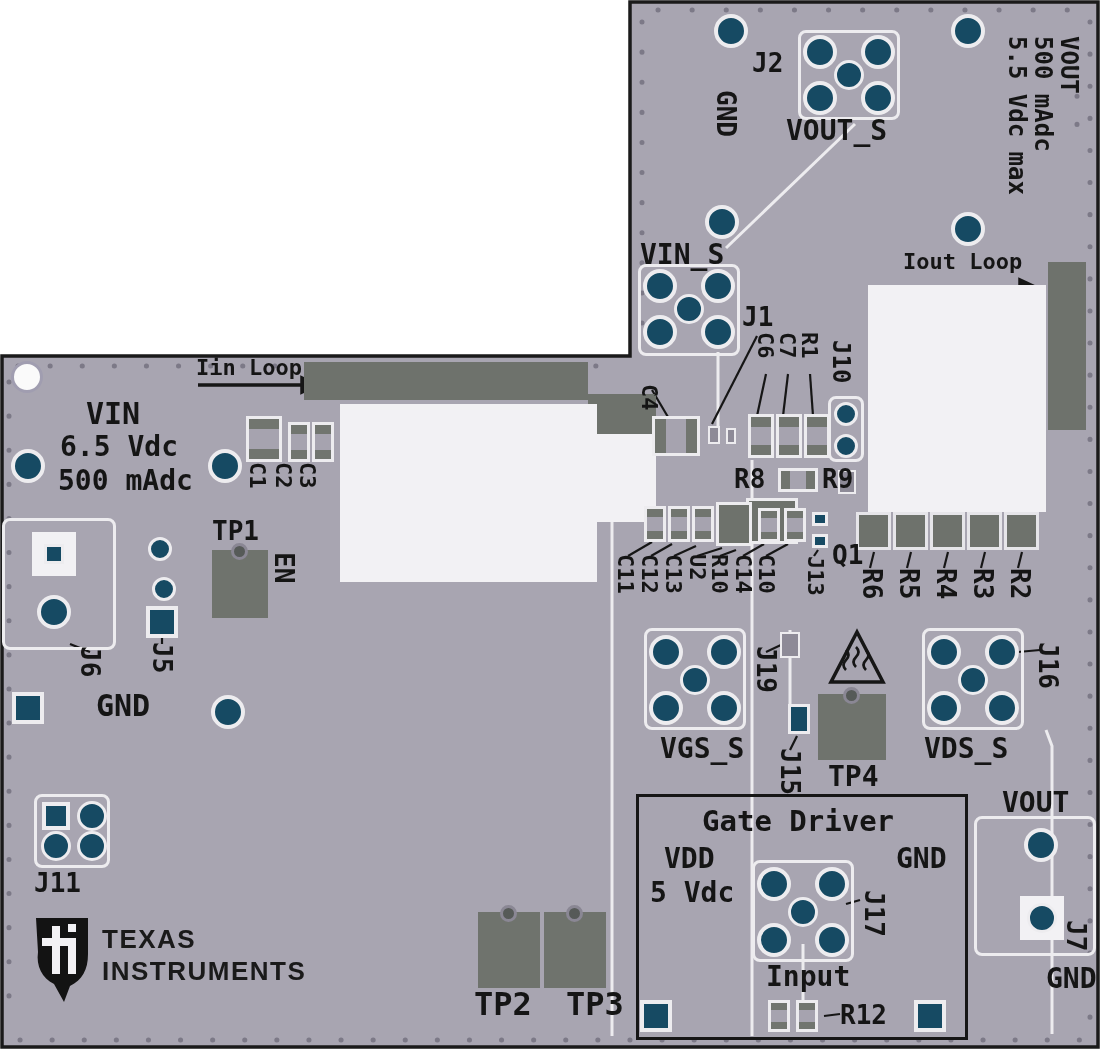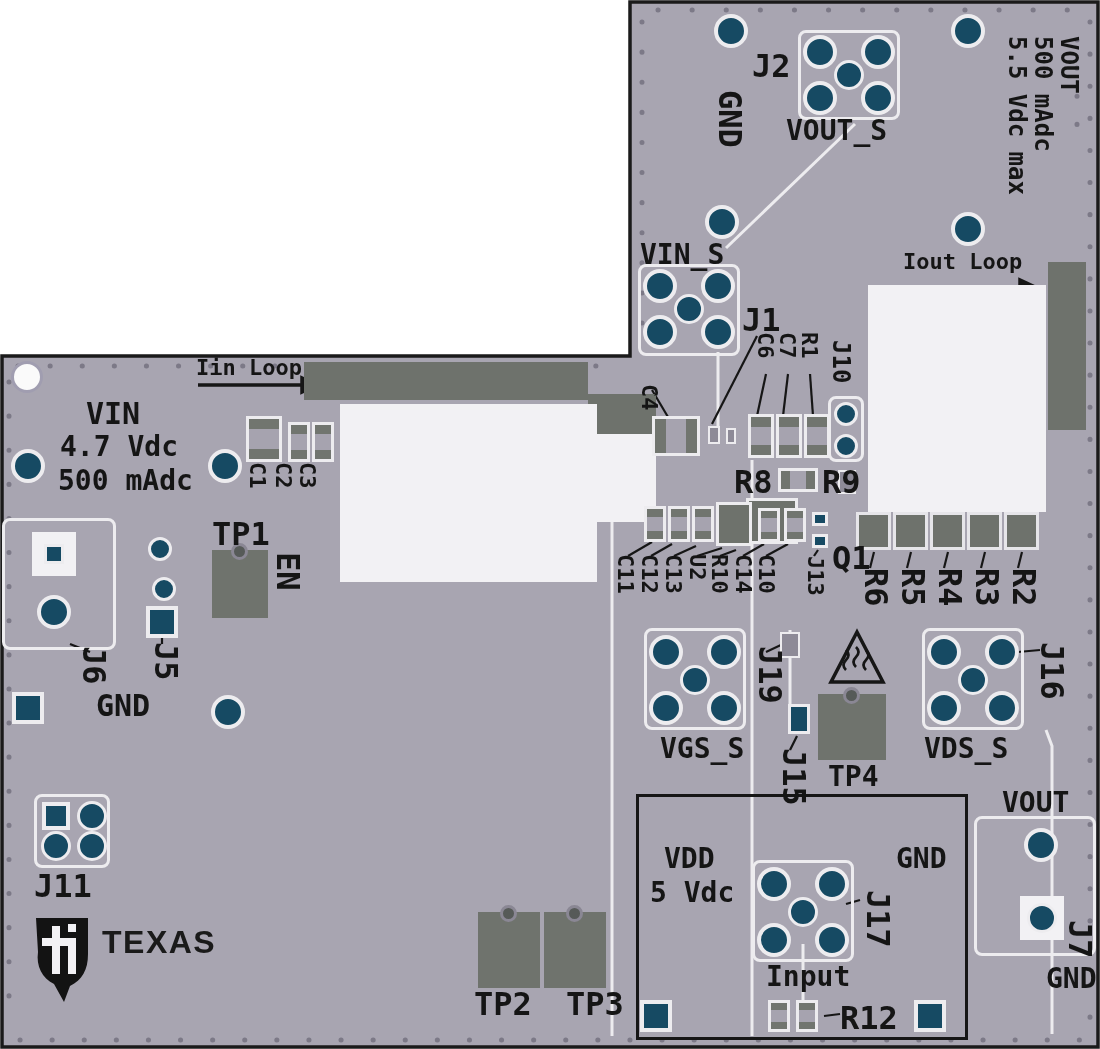--- a/index.html
+++ b/index.html
@@ -2,21 +2,21 @@
 <html><head>
 <meta charset="utf-8">
 <style>
   html,body{margin:0;padding:0;background:#ffffff;}
   #root{position:relative;width:1100px;height:1049px;background:#ffffff;overflow:hidden;
         font-family:"DejaVu Sans Mono",monospace;}
   svg.overlay{position:absolute;left:0;top:0;}
   .abs{position:absolute;box-sizing:border-box;}
   .t{position:absolute;font-weight:bold;color:#151515;white-space:nowrap;line-height:1.05;z-index:5;}
   .v{writing-mode:vertical-rl;}
-  .f22{font-size:22px}.f24{font-size:24px}.f26{font-size:32px}.f28{font-size:28px}.f29{font-size:29px}
+  .f22{font-size:22px}.f24{font-size:24px}.f26{font-size:26px}.f28{font-size:28px}.f29{font-size:29px}
   .f30{font-size:30px}.f32{font-size:32px}
   .pad{border-radius:50%;background:#164a63;border:4px solid #edecef;}
   .pad-lg{width:34px;height:34px;}
   .pad-md{width:30px;height:30px;border-width:3px;}
   .pad-sm{width:24px;height:24px;border-width:3px;}
   .mount{width:32px;height:32px;border-radius:50%;background:#fafafa;border:3px solid #a09db0;}
   .sq{background:#164a63;border:4px solid #edecef;}
   .sqs{background:#164a63;border:3px solid #edecef;}
   .obox{border:3px solid #edecef;border-radius:8px;}
   .gbox{border:3px solid #161616;}
@@ -224,32 +224,33 @@
   <div class="t f22" style="left:903px;top:250px;">Iout Loop</div>
   <div class="t f26" style="left:742px;top:304px;">J1</div>
   <div class="t f22 v" style="left:754px;top:332px;">C6</div>
   <div class="t f22 v" style="left:776px;top:332px;">C7</div>
   <div class="t f22 v" style="left:798px;top:332px;">R1</div>
   <div class="t f24 v" style="left:828px;top:340px;">J10</div>
   <div class="t f22 v" style="left:638px;top:384px;">C4</div>
 
   <div class="t f22" style="left:196px;top:356px;">Iin Loop</div>
   <div class="t f30" style="left:86px;top:398px;">VIN</div>
-  <div class="t f28" style="left:60px;top:432px;">4.7 Vdc</div>
+  <div class="t f28" style="left:60px;top:432px;">6.5 Vdc</div>
   <div class="t f28" style="left:58px;top:466px;">500 mAdc</div>
   <div class="t f22 v" style="left:246px;top:462px;">C1</div>
   <div class="t f22 v" style="left:272px;top:462px;">C2</div>
   <div class="t f22 v" style="left:296px;top:462px;">C3</div>
   <div class="t f26" style="left:212px;top:518px;">TP1</div>
   <div class="t f26 v" style="left:270px;top:552px;">EN</div>
   <div class="t f26 v" style="left:148px;top:642px;">J5</div>
   <div class="t f26 v" style="left:76px;top:646px;">J6</div>
   <div class="t f30" style="left:96px;top:690px;">GND</div>
   <div class="t f26" style="left:34px;top:870px;">J11</div>
   <div class="t brand f26" style="left:102px;top:926px;">TEXAS</div>
+  <div class="t brand f26" style="left:102px;top:958px;">INSTRUMENTS</div>
   <div class="t f32" style="left:474px;top:988px;">TP2</div>
   <div class="t f32" style="left:542px;top:988px;margin-left:24px;">TP3</div>
 
   <div class="t f26" style="left:734px;top:466px;">R8</div>
   <div class="t f26" style="left:822px;top:466px;">R9</div>
   <div class="t f26" style="left:832px;top:494px;margin-top:48px;">Q1</div>
   <div class="t f22 v" style="left:614px;top:554px;">C11</div>
   <div class="t f22 v" style="left:638px;top:554px;">C12</div>
   <div class="t f22 v" style="left:662px;top:554px;">C13</div>
   <div class="t f22 v" style="left:686px;top:554px;">U2</div>
@@ -263,20 +264,21 @@
   <div class="t f26 v" style="left:969px;top:568px;">R3</div>
   <div class="t f26 v" style="left:1006px;top:568px;">R2</div>
 
   <div class="t f28" style="left:644px;top:734px;margin-left:16px;">VGS_S</div>
   <div class="t f26 v" style="left:752px;top:646px;">J19</div>
   <div class="t f26 v" style="left:776px;top:748px;">J15</div>
   <div class="t f28" style="left:828px;top:762px;">TP4</div>
   <div class="t f28" style="left:924px;top:734px;">VDS_S</div>
   <div class="t f26 v" style="left:1034px;top:642px;">J16</div>
 
+  <div class="t f29" style="left:702px;top:806px;">Gate Driver</div>
   <div class="t f28" style="left:896px;top:844px;">GND</div>
   <div class="t f28" style="left:664px;top:844px;">VDD</div>
   <div class="t f28" style="left:650px;top:878px;">5 Vdc</div>
   <div class="t f26 v" style="left:860px;top:890px;">J17</div>
   <div class="t f28" style="left:766px;top:962px;">Input</div>
   <div class="t f26" style="left:840px;top:1002px;">R12</div>
 
   <div class="t f28" style="left:1002px;top:788px;">VOUT</div>
   <div class="t f26 v" style="left:1062px;top:920px;">J7</div>
   <div class="t f28" style="left:1046px;top:964px;">GND</div>

